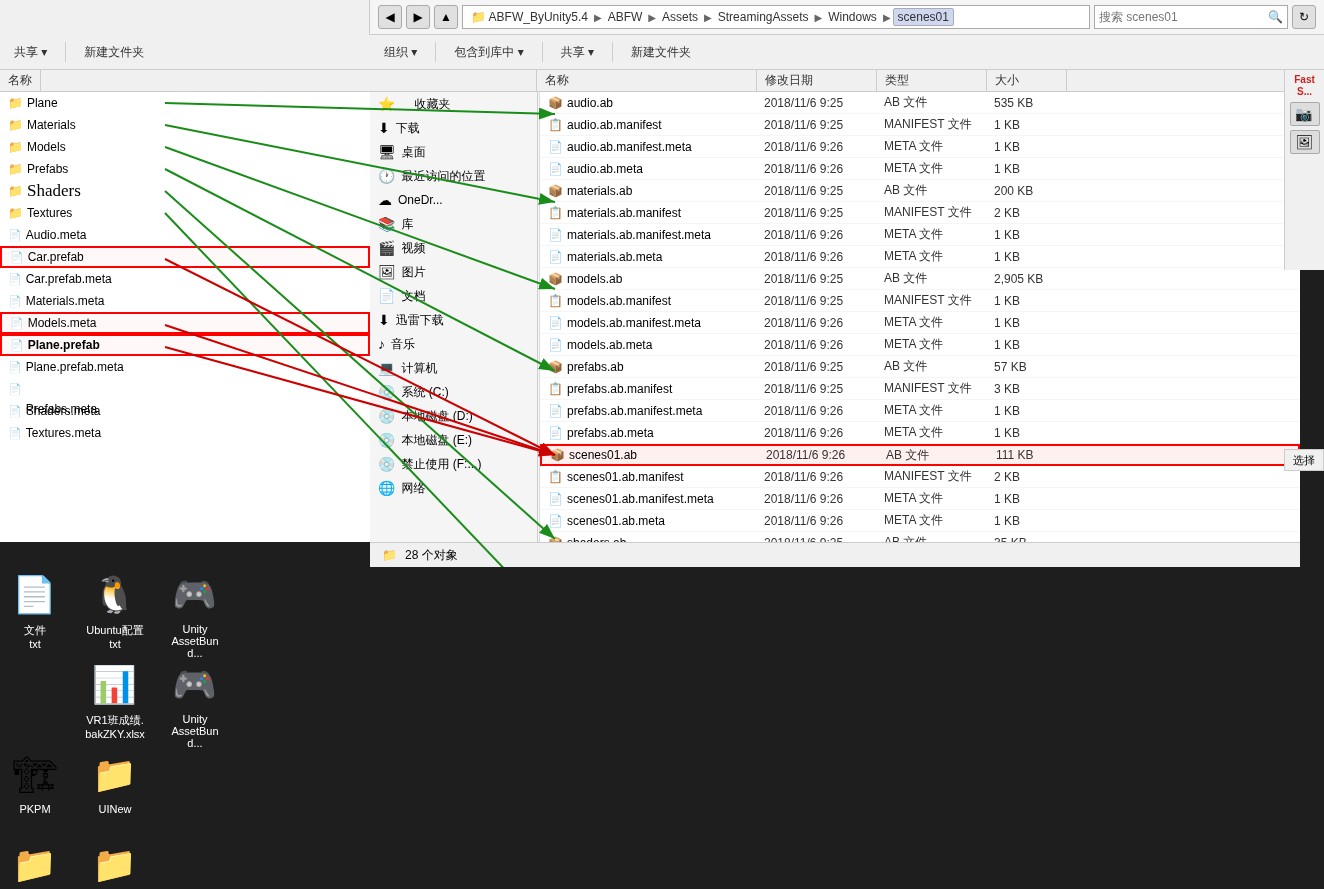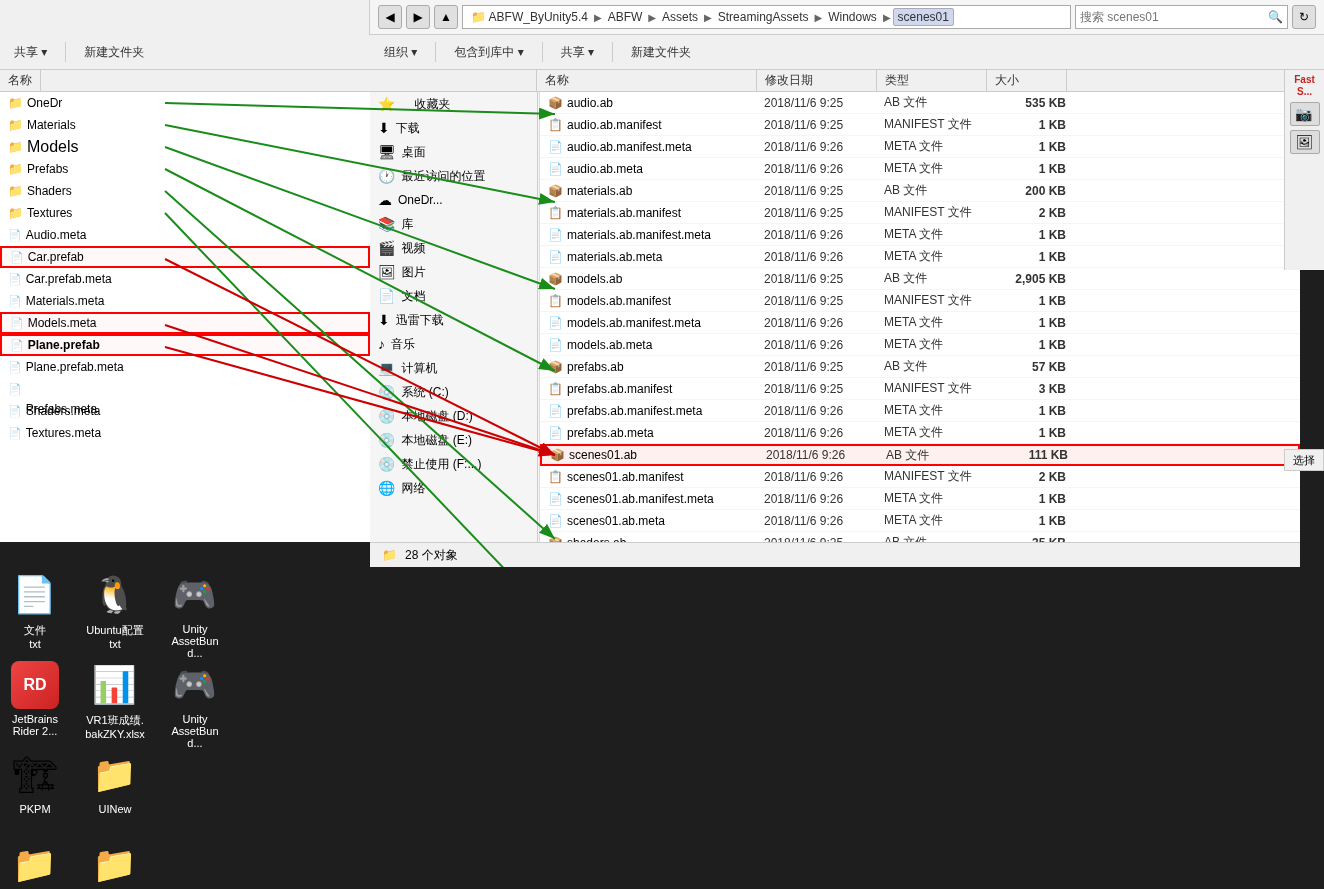--- a/index.html
+++ b/index.html
@@ -137,21 +137,21 @@
       align-items: center;
       height: 22px;
       padding: 0 4px;
       border-bottom: 1px solid #f5f5f5;
       cursor: pointer;
     }
 
     .file-row .col-name { width: 220px; display: flex; align-items: center; gap: 4px; flex-shrink: 0; padding-left: 4px; }
     .file-row .col-date { width: 120px; flex-shrink: 0; color: #333; }
     .file-row .col-type { width: 110px; flex-shrink: 0; color: #333; }
-    .file-row .col-size { width: 80px; flex-shrink: 0; color: #333; text-align: right; padding-right: 8px; font-weight: bold; }
+    .file-row .col-size { width: 80px; flex-shrink: 0; color: #333; padding-right: 8px; }
 
     
     #status-bar {
       position: absolute;
       top: 542px; left: 370px;
       width: 930px; height: 25px;
       background: #f0f0f0;
       border-top: 1px solid #ccc;
       display: flex;
       align-items: center;
@@ -293,37 +293,37 @@
     </button>
   </div>
 
   <div id="left-col-headers">
     <div class="col-header">名称</div>
   </div>
 
   <div id="left-tree">
   <div class="tree-item">
         <span style="color: rgb(244, 196, 48);">📁</span>
-        <span style="font-size: 12px;">OneDr</span>
+        <span style="font-size: 12px;">Plane</span>
       </div>
       <div class="tree-item">
         <span style="color: rgb(244, 196, 48);">📁</span>
         <span style="font-size: 12px;">Materials</span>
       </div>
       <div class="tree-item">
         <span style="color: rgb(244, 196, 48);">📁</span>
-        <span style="font-size: 16px; text-align: center;">Models</span>
+        <span style="font-size: 12px; text-align: center;">Models</span>
       </div>
       <div class="tree-item">
         <span style="color: rgb(244, 196, 48);">📁</span>
         <span style="font-size: 12px;">Prefabs</span>
       </div>
       <div class="tree-item">
         <span style="color: rgb(244, 196, 48);">📁</span>
-        <span style="font-size: 12px;">Shaders</span>
+        <span style="font-size: 17px; font-family: Liberation Serif, serif;">Shaders</span>
       </div>
       <div class="tree-item">
         <span style="color: rgb(244, 196, 48);">📁</span>
         <span style="font-size: 12px;">Textures</span>
       </div>
       <div class="tree-item">
         <span style="color: rgb(136, 136, 136); font-size: 11px;">📄</span>
         <span style="font-size: 12px;">Audio.meta</span>
       </div>
       <div class="tree-item" style="border: 2px solid red; background: rgb(255, 248, 248);">
@@ -380,21 +380,21 @@
       <span class="breadcrumb-segment">Assets</span>
       <span class="breadcrumb-arrow">▶</span>
       <span class="breadcrumb-segment">StreamingAssets</span>
       <span class="breadcrumb-arrow">▶</span>
       <span class="breadcrumb-segment">Windows</span>
       <span class="breadcrumb-arrow">▶</span>
       <span class="breadcrumb-segment" style="background:#d0d8f0;border:1px solid #aab;">scenes01</span>
     </span>
   </div>
 
-  <div style="display:flex;align-items:center;background:white;border:1px solid #aaa;height:24px;width:213px;padding:0 4px;">
+  <div style="display:flex;align-items:center;background:white;border:1px solid #aaa;height:24px;width:194px;padding:0 4px;">
     <input style="border: none; outline: none; font-size: 12px; width: 100%;" placeholder="搜索 scenes01">
     <span>🔍</span>
   </div>
 
   <div class="nav-btn">↻</div>
 </div>
 
 <div id="toolbar-right">
   <button class="toolbar-btn">
     <span>组织 ▾</span>
@@ -705,25 +705,20 @@
     <div class="desktop-icon" style="position: absolute; left: 80px; top: 0px; width: 70px;">
       <div class="icon-img" style="font-size: 36px;">🐧</div>
       <div class="icon-label" style="color: white; font-size: 11px; text-align: center; white-space: pre-line;">Ubuntu配置
 txt</div>
     </div>
     <div class="desktop-icon" style="position: absolute; left: 160px; top: 0px; width: 70px;">
       <div class="icon-img" style="font-size: 36px;">🎮</div>
       <div class="icon-label" style="color: white; font-size: 11px; text-align: center; white-space: pre-line;">Unity
 AssetBund...</div>
     </div>
-    <div class="desktop-icon" style="position: absolute; left: 0px; top: 90px; width: 70px;">
-      <div class="icon-img" style="background: linear-gradient(135deg, rgb(238, 68, 68), rgb(204, 34, 34)); border-radius: 8px; width: 48px; height: 48px; color: white; font-size: 16px; font-weight: bold; display: flex; align-items: center; justify-content: center;">RD</div>
-      <div class="icon-label" style="color: white; font-size: 11px; text-align: center; white-space: pre-line;">JetBrains
-Rider 2...</div>
-    </div>
     <div class="desktop-icon" style="position: absolute; left: 80px; top: 90px; width: 70px;">
       <div class="icon-img" style="font-size: 36px;">📊</div>
       <div class="icon-label" style="color: white; font-size: 11px; text-align: center; white-space: pre-line;">VR1班成绩.
 bakZKY.xlsx</div>
     </div>
     <div class="desktop-icon" style="position: absolute; left: 160px; top: 90px; width: 70px;">
       <div class="icon-img" style="font-size: 36px;">🎮</div>
       <div class="icon-label" style="color: white; font-size: 11px; text-align: center; white-space: pre-line;">Unity
 AssetBund...</div>
     </div>

